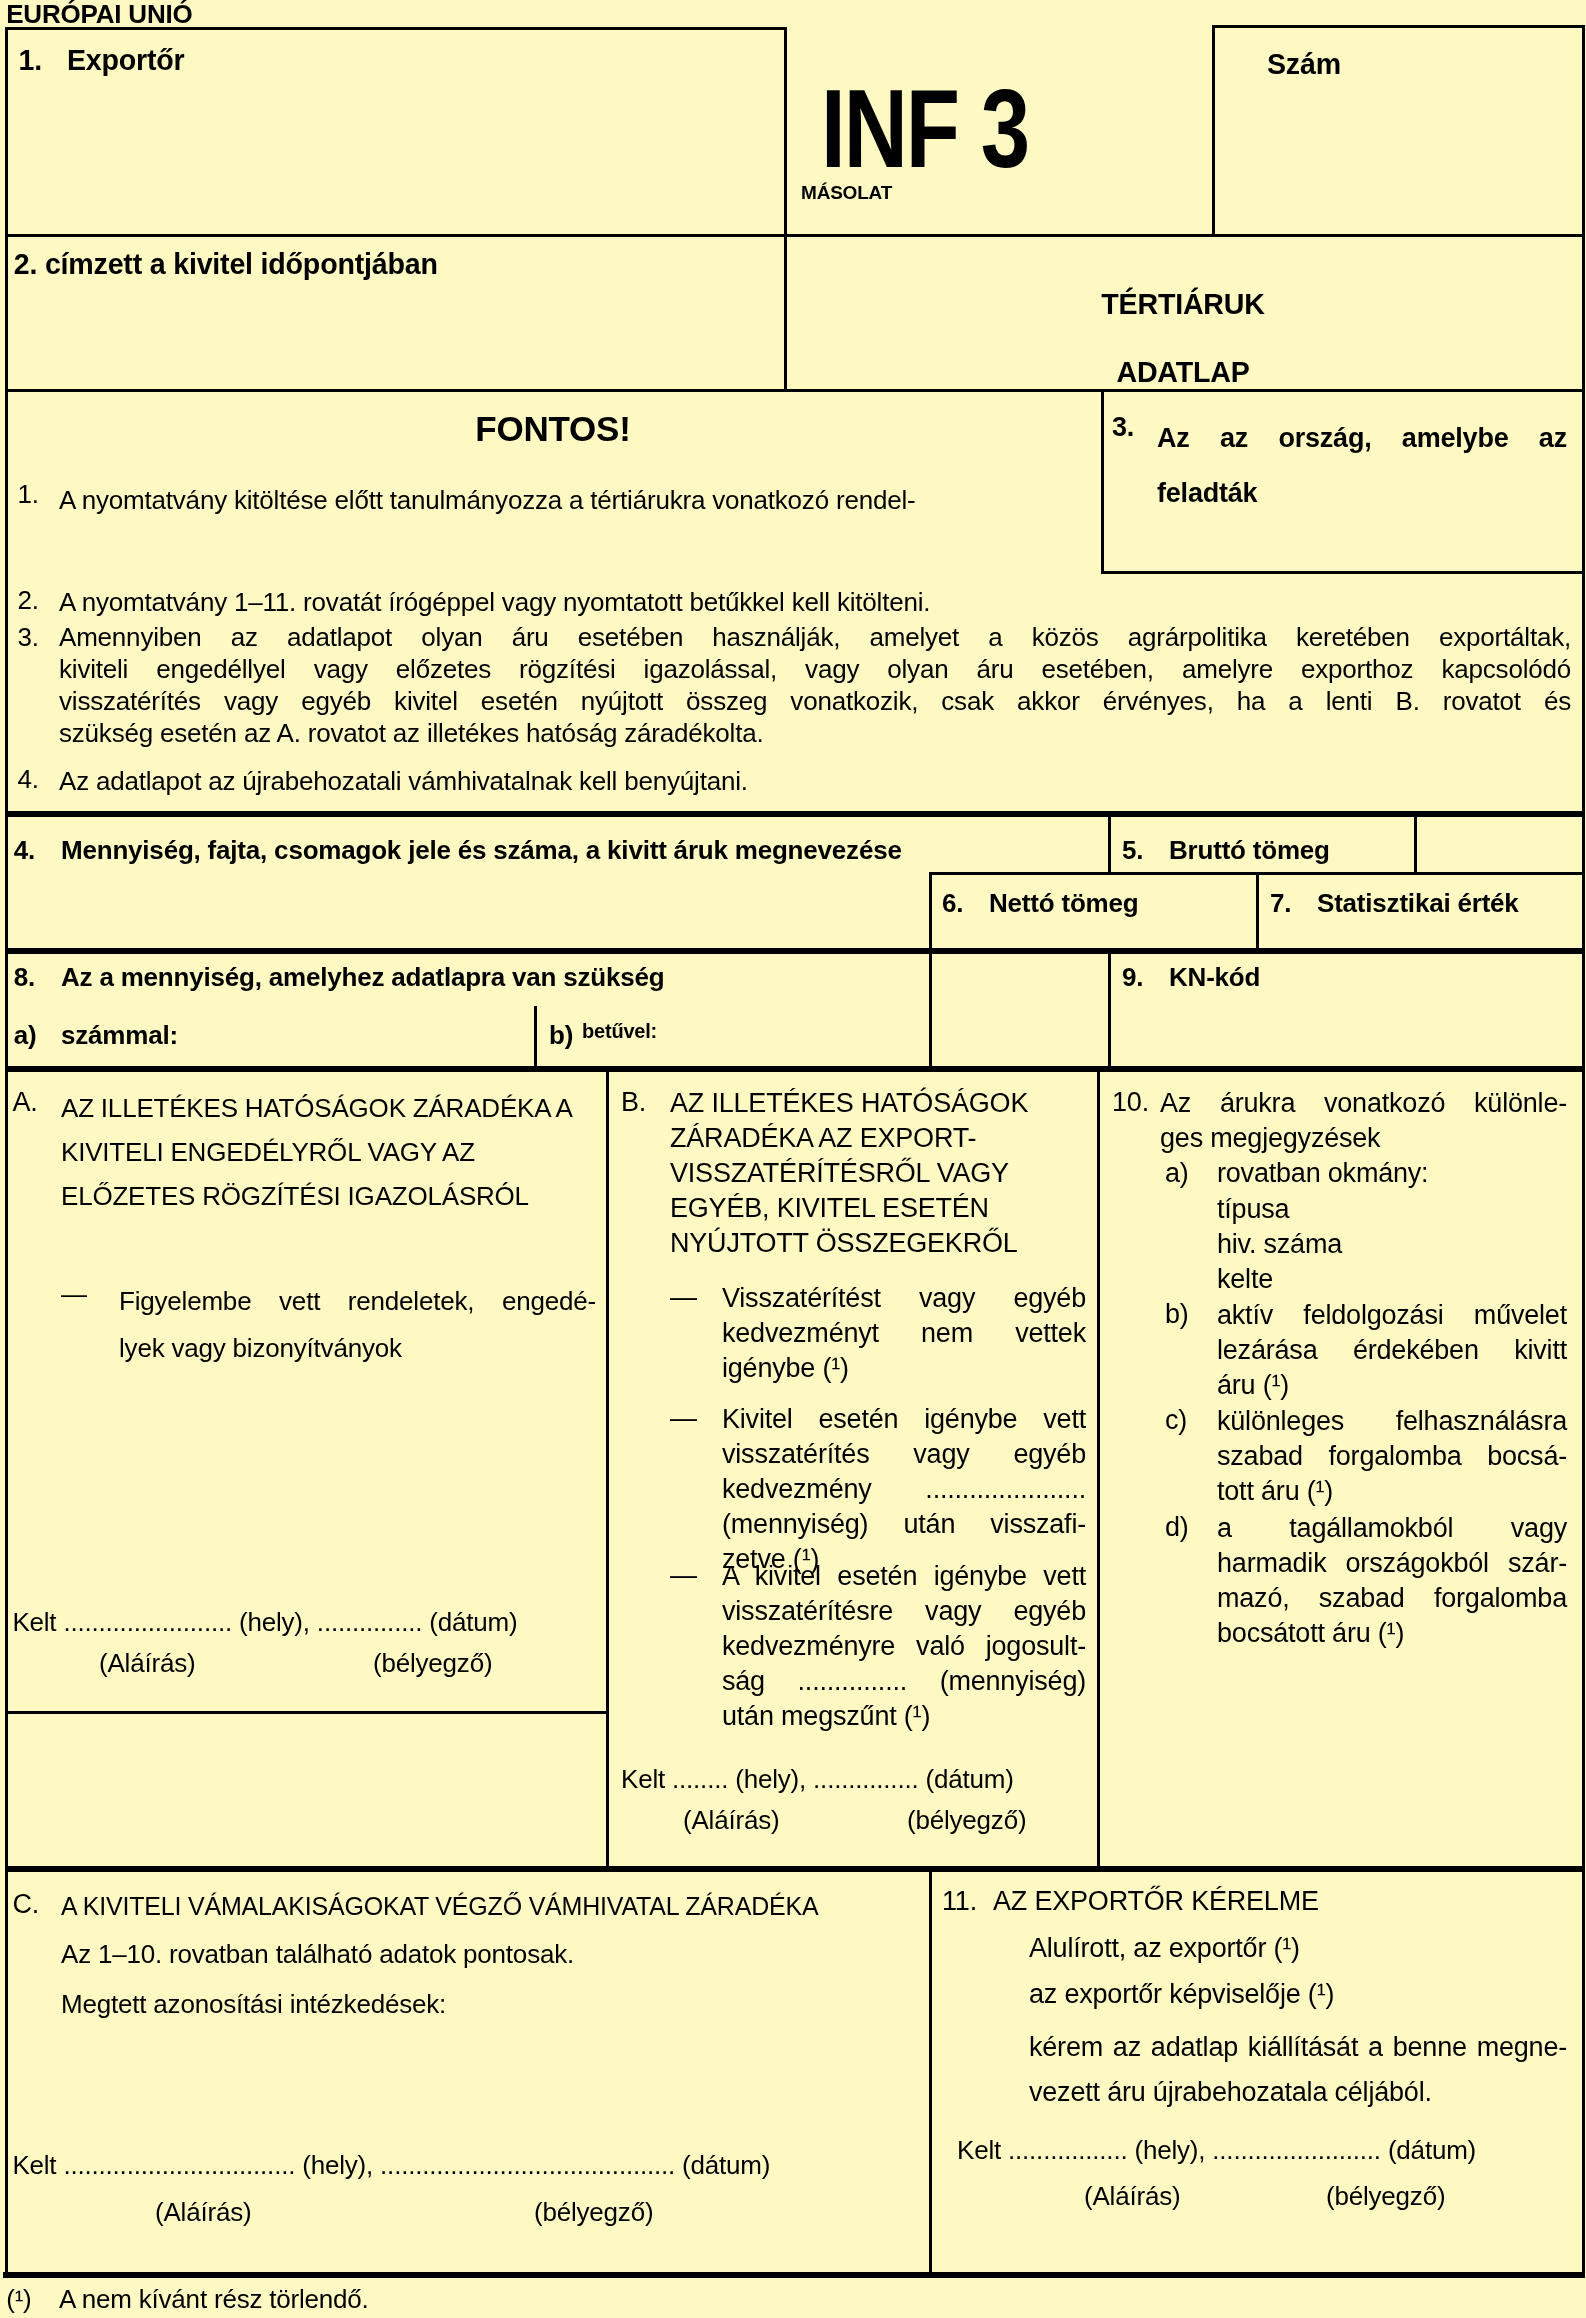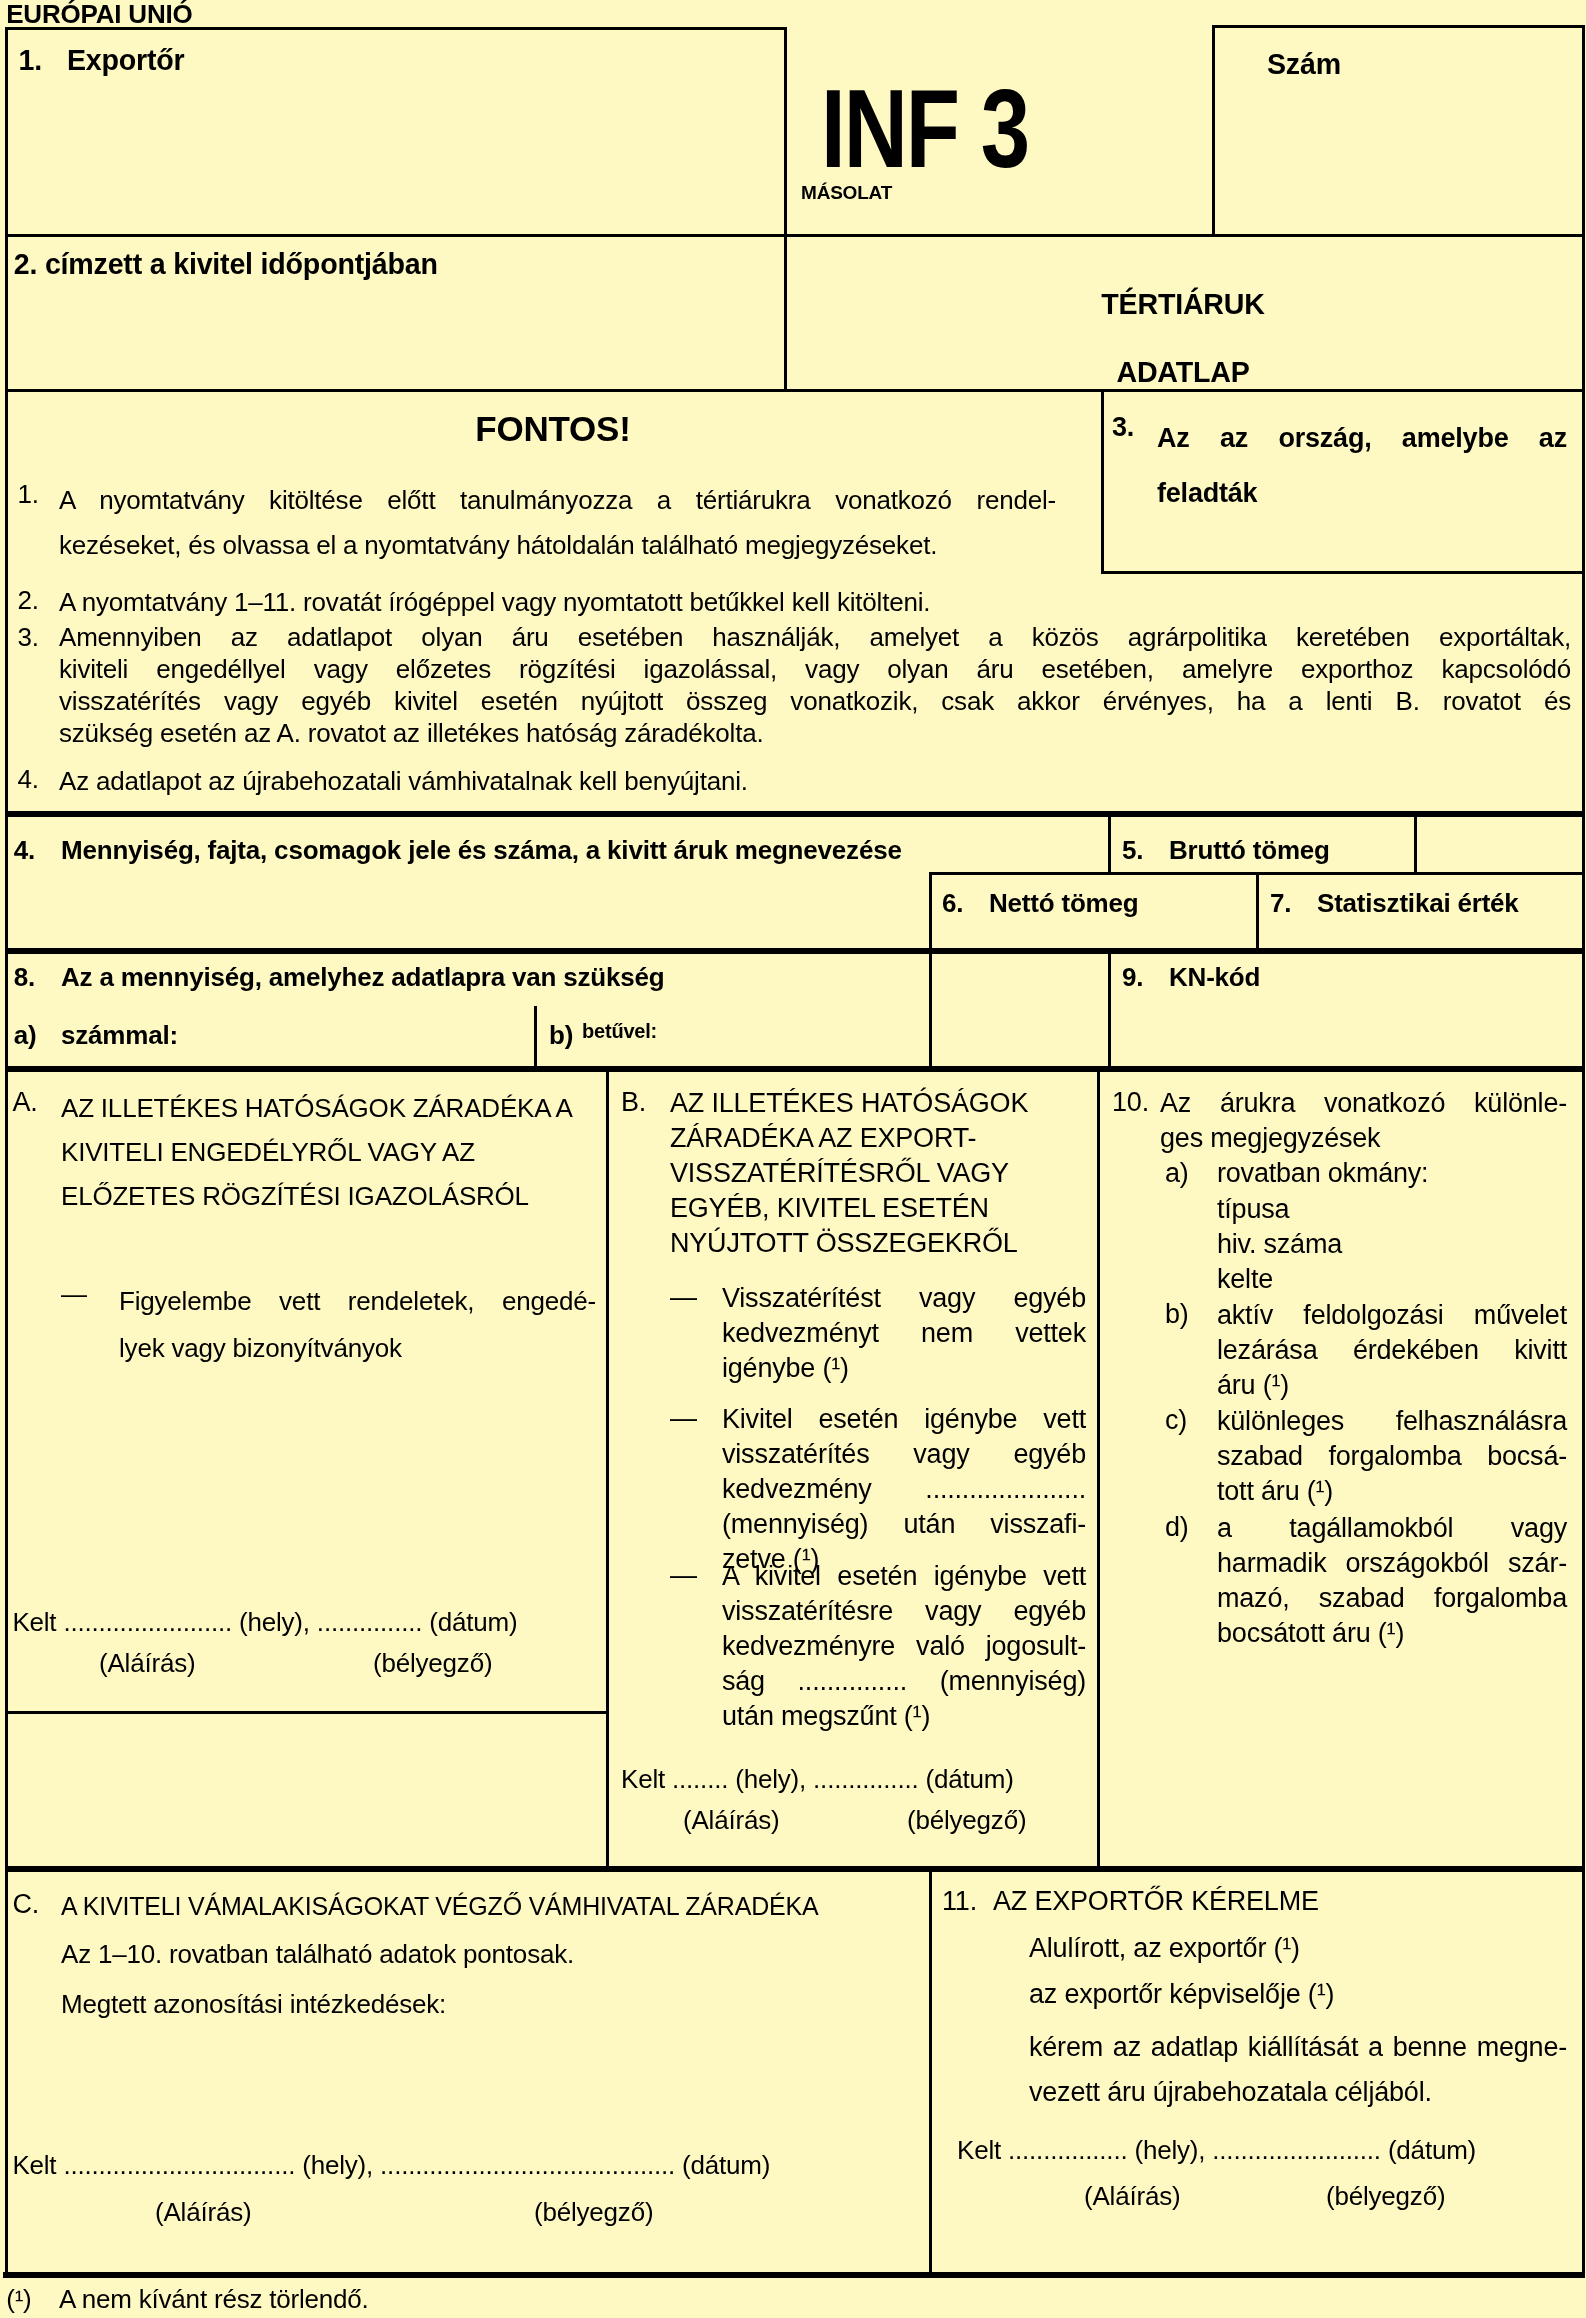--- a/index.html
+++ b/index.html
@@ -61,21 +61,21 @@
   <div class="t b" style="left:13.7px;top:247px;font-size:28.6px">2. címzett a kivitel időpontjában</div>
   <div class="t b center" style="left:784px;top:287px;width:798px;font-size:28.6px">TÉRTIÁRUK</div>
   <div class="t b center" style="left:784px;top:355px;width:798px;font-size:28.6px">ADATLAP</div>
 
   <div class="t b" style="left:1112px;top:411px;font-size:27px">3.</div>
   <div class="t b just" style="left:1157px;top:411px;width:410px;font-size:27px;line-height:55px"><div>Az az ország, amelybe az</div><div>feladták</div></div>
 
   <div class="t b center" style="left:5px;top:407px;width:1096px;font-size:35px">FONTOS!</div>
 
   <div class="t" style="left:17.4px;top:478px;font-size:26px">1.</div>
-  <div class="t just" style="left:59px;top:478px;width:997px;font-size:26px;line-height:45px"><div>A nyomtatvány kitöltése előtt tanulmányozza a tértiárukra vonatkozó rendel-</div><div>kezéseket, és olvassa el a nyomtatvány hátoldalán található megjegyzéseket.</div></div>
+  <div class="t just" style="left:59px;top:478px;width:997px;font-size:26px;line-height:45px"><div>A nyomtatvány kitöltése előtt tanulmányozza a tértiárukra vonatkozó rendel-</div></div>
 
   <div class="t" style="left:17.4px;top:584px;font-size:26px">2.</div>
   <div class="t" style="left:59px;top:584px;width:1006px;font-size:26px;line-height:37px"><div>A nyomtatvány 1–11. rovatát írógéppel vagy nyomtatott betűkkel kell kitölteni.</div></div>
 
   <div class="t" style="left:17.4px;top:621px;font-size:26px">3.</div>
   <div class="t just" style="left:59px;top:621px;width:1512px;font-size:26px;line-height:32px"><div>Amennyiben az adatlapot olyan áru esetében használják, amelyet a közös agrárpolitika keretében exportáltak,</div><div>kiviteli engedéllyel vagy előzetes rögzítési igazolással, vagy olyan áru esetében, amelyre exporthoz kapcsolódó</div><div>visszatérítés vagy egyéb kivitel esetén nyújtott összeg vonatkozik, csak akkor érvényes, ha a lenti B. rovatot és</div><div>szükség esetén az A. rovatot az illetékes hatóság záradékolta.</div></div>
 
   <div class="t" style="left:17.4px;top:763px;font-size:26px">4.</div>
   <div class="t" style="left:59px;top:763px;width:1006px;font-size:26px;line-height:37px"><div>Az adatlapot az újrabehozatali vámhivatalnak kell benyújtani.</div></div>
 

